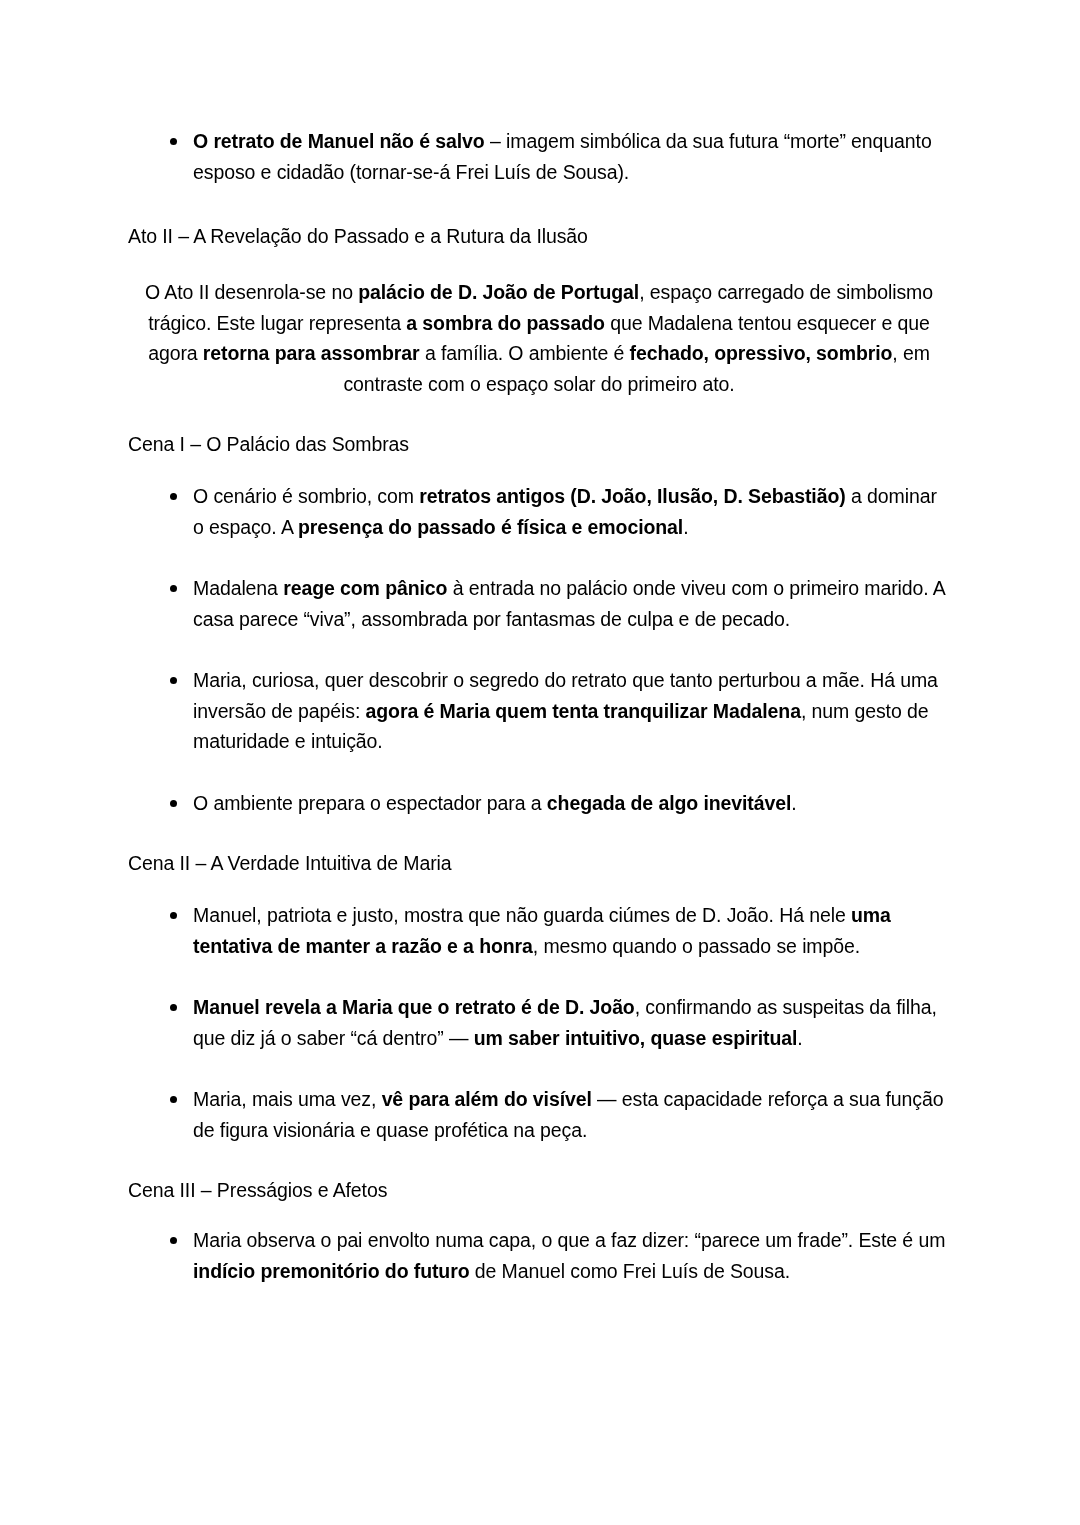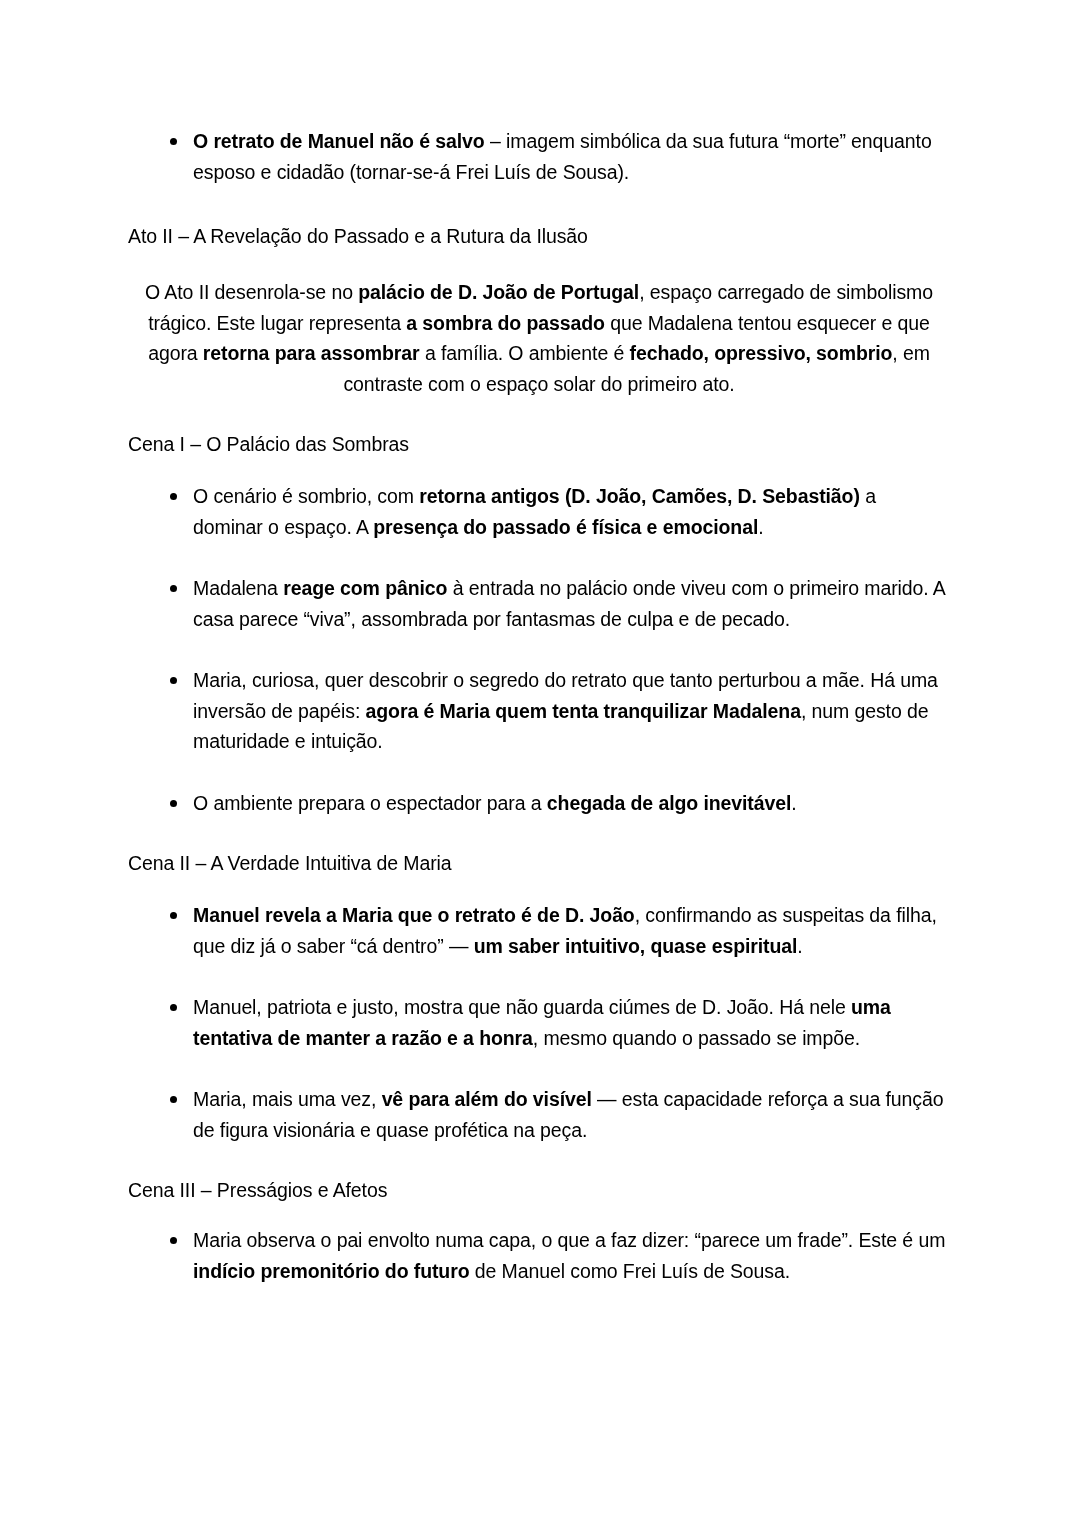--- a/index.html
+++ b/index.html
@@ -89,31 +89,31 @@
       <li><b>O retrato de Manuel não é salvo</b> – imagem simbólica da sua futura “morte” enquanto esposo e cidadão (tornar-se-á Frei Luís de Sousa).</li>
     </ul>
 
     <div class="heading gap-top-lg">Ato II – A Revelação do Passado e a Rutura da Ilusão</div>
 
     <p class="para gap-top">O Ato II desenrola-se no <b>palácio de D. João de Portugal</b>, espaço carregado de simbolismo trágico. Este lugar representa <b>a sombra do passado</b> que Madalena tentou esquecer e que agora <b>retorna para assombrar</b> a família. O ambiente é <b>fechado, opressivo, sombrio</b>, em contraste com o espaço solar do primeiro ato.</p>
 
     <div class="heading gap-top-md">Cena I – O Palácio das Sombras</div>
 
     <ul class="bullets gap-top">
-      <li>O cenário é sombrio, com <b>retorna antigos (D. João, Camões, D. Sebastião)</b> a dominar o espaço. A <b>presença do passado é física e emocional</b>.</li>
+      <li>O cenário é sombrio, com <b>retratos antigos (D. João, Ilusão, D. Sebastião)</b> a dominar o espaço. A <b>presença do passado é física e emocional</b>.</li>
       <li>Madalena <b>reage com pânico</b> à entrada no palácio onde viveu com o primeiro marido. A casa parece “viva”, assombrada por fantasmas de culpa e de pecado.</li>
       <li>Maria, curiosa, quer descobrir o segredo do retrato que tanto perturbou a mãe. Há uma inversão de papéis: <b>agora é Maria quem tenta tranquilizar Madalena</b>, num gesto de maturidade e intuição.</li>
       <li>O ambiente prepara o espectador para a <b>chegada de algo inevitável</b>.</li>
     </ul>
 
     <div class="heading gap-top-md">Cena II – A Verdade Intuitiva de Maria</div>
 
     <ul class="bullets gap-top">
+      <li>Manuel, patriota e justo, mostra que não guarda ciúmes de D. João. Há nele <b>uma tentativa de manter a razão e a honra</b>, mesmo quando o passado se impõe.</li>
       <li><b>Manuel revela a Maria que o retrato é de D. João</b>, confirmando as suspeitas da filha, que diz já o saber “cá dentro” — <b>um saber intuitivo, quase espiritual</b>.</li>
-      <li>Manuel, patriota e justo, mostra que não guarda ciúmes de D. João. Há nele <b>uma tentativa de manter a razão e a honra</b>, mesmo quando o passado se impõe.</li>
       <li>Maria, mais uma vez, <b>vê para além do visível</b> — esta capacidade reforça a sua função de figura visionária e quase profética na peça.</li>
     </ul>
 
     <div class="heading gap-top-md">Cena III – Presságios e Afetos</div>
 
     <ul class="bullets gap-top-sm">
       <li>Maria observa o pai envolto numa capa, o que a faz dizer: “parece um frade”. Este é um <b>indício premonitório do futuro</b> de Manuel como Frei Luís de Sousa.</li>
     </ul>
 
   </div>

